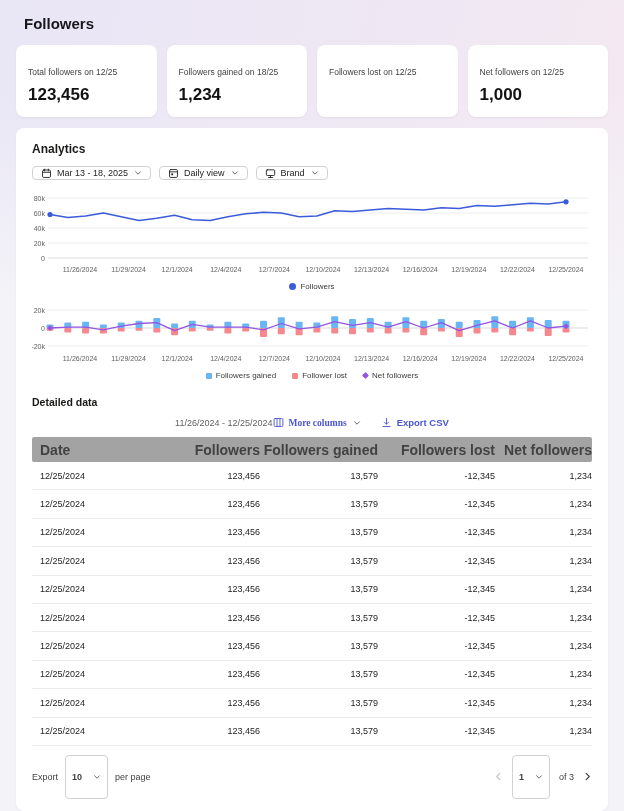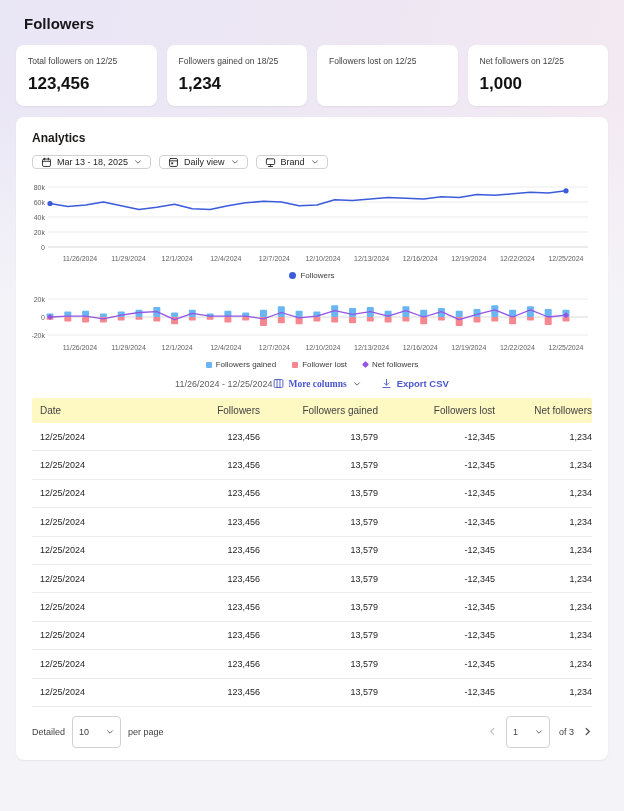--- a/index.html
+++ b/index.html
@@ -10,21 +10,21 @@
     color:#1b1a19;
     background-color:#f4f4f8;
     background-image:
       linear-gradient(to bottom, rgba(244,244,248,0) 0px, rgba(244,244,248,0) 90px, #f4f4f8 320px),
       linear-gradient(105deg, #e9e6f6 0%, #eee7f3 45%, #f7eaf2 100%);
     background-repeat:no-repeat;
   }
   .page { padding:0 16px; }
   .page-title { font-size:15px; font-weight:700; margin:0; padding:15px 0 13px 8px; color:#17161a; }
   .stat-cards { display:flex; gap:10px; }
-  .stat-card { flex:1; background:#fff; border-radius:8px; padding:11px 12px 12px; box-shadow:0 1px 2px rgba(0,0,0,.06); }
+  .stat-card { flex:1; background:#fff; border-radius:8px; padding:22px 12px 12px; box-shadow:0 1px 2px rgba(0,0,0,.06); }
   .stat-label { font-size:8.5px; color:#424242; }
   .stat-value { font-size:17px; font-weight:700; color:#121212; margin-top:8px; }
 
   .main-card { background:#fff; border-radius:8px; margin-top:11px; padding:14px 16px 12px; box-shadow:0 1px 2px rgba(0,0,0,.06); }
   .analytics-title { font-size:12px; font-weight:700; margin:0 0 10px; }
   .filters { display:flex; gap:8px; }
   .filter-btn { display:inline-flex; align-items:center; gap:5px; height:14px; padding:0 8px; background:#fff;
     border:1px solid #d1d1d1; border-radius:4px; font-size:9px; color:#242424; cursor:pointer; }
   .filter-btn svg, .chev svg { display:block; }
   .chev { display:flex; color:#616161; margin-left:1px; }
@@ -40,30 +40,30 @@
 
   .detail-title { font-size:10.5px; font-weight:700; margin:16px 0 0; }
   .table-toolbar { display:flex; justify-content:center; align-items:center; margin-top:9px; }
   .date-range { font-size:9px; color:#616161; }
   .toolbar-actions { display:flex; align-items:center; gap:20px; }
   .link-btn { display:inline-flex; align-items:center; gap:5px; font-size:9.5px; font-weight:600; cursor:pointer; }
   .link-btn svg { display:block; }
 
   .data-table { margin-top:9px; }
   .t-head, .t-row { display:grid; grid-template-columns:140px 80px 118px 117px 97px; padding-left:8px; align-items:center; }
-  .t-head { background:#fef9c3; height:25px; font-size:10px; font-weight:400; color:#424242; border-radius:2px; }
+  .t-head { background:#a3a3a3; height:25px; font-size:14px; font-weight:700; color:#424242; border-radius:2px; }
   .t-row { height:28.4px; font-size:9px; color:#242424; border-bottom:1px solid #ebebeb; }
   .t-cell.num { text-align:right; }
 
   .pagination { display:flex; justify-content:space-between; align-items:center; margin-top:9px; font-size:9px; color:#424242; }
   .pg-left, .pg-right { display:flex; align-items:center; }
   .pg-left { gap:7px; }
   .pg-right { gap:9px; }
-  .select-box { display:inline-flex; align-items:center; gap:16px; border:1px solid #d1d1d1; border-radius:4px;
-    padding:10px 6px; background:#fff; cursor:pointer; }
+  .select-box { display:inline-flex; align-items:center; gap:10px; border:1px solid #d1d1d1; border-radius:4px;
+    padding:16px 6px; background:#fff; cursor:pointer;font-weight:bold; }
   .pg-chevron { display:flex; color:#424242; cursor:pointer; }
   .pg-chevron.disabled { color:#c4c4c4; }
 </style>
 </head>
 <body>
 
 <div class="page">
   <h1 class="page-title">Followers</h1>
 
   <div class="stat-cards" id="statCards">
@@ -262,20 +262,21 @@
         <span class="legend-item">
           <span class="mk-square" style="background: rgb(245, 135, 143);"></span>
           <span>Follower lost</span>
         </span>
         <span class="legend-item">
           <span class="mk-diamond" style="background: rgb(148, 85, 227);"></span>
           <span>Net followers</span>
         </span>
       </div>
 
+    <h3 class="detail-title">Detailed data</h3>
 
     <div class="table-toolbar">
       <span class="date-range">11/26/2024 - 12/25/2024</span>
       <div class="toolbar-actions">
         <span class="link-btn" style="color: rgb(74, 87, 204); font-family: Liberation Serif, serif;">
           <span class="icon" id="moreColsIcon">
               <svg width="11" height="11" viewBox="0 0 12 12" fill="none" stroke="currentColor" stroke-width="1" stroke-linecap="round" stroke-linejoin="round">
                 <rect x="1.2" y="1.7" width="9.6" height="8.6" rx="1.2"></rect>
                 <path d="M4.4 1.7v8.6M7.6 1.7v8.6"></path>
               </svg>
@@ -375,21 +376,21 @@
           <div class="t-cell">12/25/2024</div>
           <div class="t-cell num">123,456</div>
           <div class="t-cell num">13,579</div>
           <div class="t-cell num">-12,345</div>
           <div class="t-cell num">1,234</div>
         </div>
       </div>
 
     <div class="pagination">
       <div class="pg-left">
-        <span>Detailed</span>
+        <span>Export</span>
         <span class="select-box">
           <span>10</span>
           <span class="chev" id="pgSizeChev">
               <svg width="8" height="8" viewBox="0 0 10 10" fill="none" stroke="currentColor" stroke-width="1.2" stroke-linecap="round" stroke-linejoin="round">
                 <path d="M2 3.5l3 3 3-3"></path>
               </svg>
             </span>
         </span>
         <span>per page</span>
       </div>

